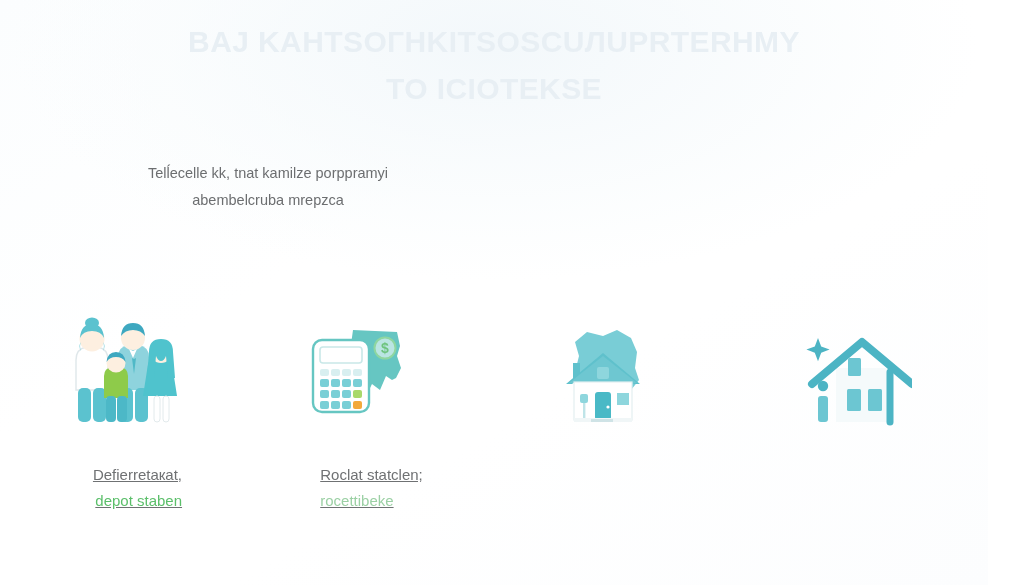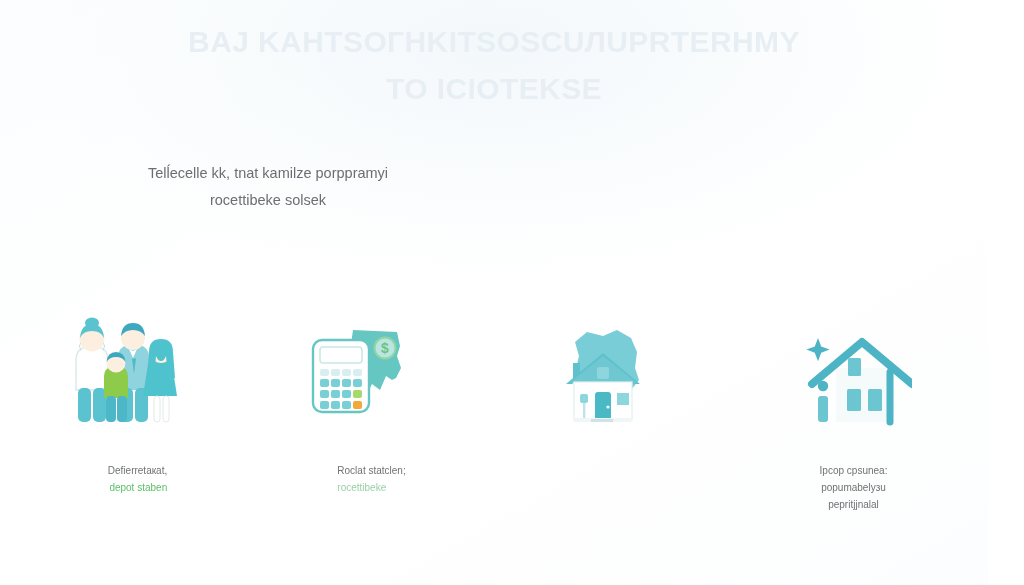--- a/index.html
+++ b/index.html
@@ -73,24 +73,25 @@
   }
   .icon-wrap {
     height: 122px;
     display: flex;
     align-items: flex-end;
     justify-content: center;
   }
   .caption {
     margin-top: 32px;
     text-align: center;
-    font-size: 10px;
+    font-size: 15px;
     line-height: 1.72;
     color: #6f7173;
     max-width: 190px;
+    text-decoration: underline;
   }
   .caption .ln { display: block; }
   .caption .accent-green { color: #5bbf6a; text-align: right; }
   .caption .accent-green-soft { color: #9bd0a4; }
 
   
   .feature-1 .caption,
   .feature-2 .caption { text-align: left; }
   .feature-1 .caption { margin-left: -14px; }
   .feature-2 .caption { margin-left: -12px; }
@@ -107,21 +108,21 @@
 
 <div id="slide">
 
   <div class="headline">
     <span class="line1">BAJ KAHTSOГHKITSOSCUЛUPRTERHMY</span>
     <span class="line2">TO ICIOTEKSE</span>
   </div>
 
   <div class="subtext">
     <span>Telĺecelle kk, tnat kamilze porppramyi</span>
-    <span>rocettibeke solsek</span>
+    <span>abembelcruba mrepzca</span>
   </div>
 
   <div class="features">
 
     <div class="feature feature-1">
       <div class="icon-wrap">
         <svg width="122" height="118" viewBox="0 0 122 118" xmlns="http://www.w3.org/2000/svg">
 
           <g>
             <path d="M14 48 q0-11 10-13 h12 q10 2 10 13 v30 h-32 z" fill="#ffffff" stroke="#dfe7ea" stroke-width="1.4"></path>
@@ -250,21 +251,16 @@
           <path d="M94 52 L94 102" fill="none" stroke="#4cb4c4" stroke-width="7" stroke-linecap="round"></path>
 
           <rect x="52" y="38" width="13" height="18" rx="1.5" fill="#6cc6d2"></rect>
           <rect x="51" y="69" width="14" height="22" rx="1.5" fill="#6cc6d2"></rect>
           <rect x="72" y="69" width="14" height="22" rx="1.5" fill="#6cc6d2"></rect>
 
           <circle cx="27" cy="66" r="5.2" fill="#4cb4c4"></circle>
           <rect x="22" y="76" width="10" height="26" rx="3" fill="#6cc6d2"></rect>
         </svg>
       </div>
-      <div class="caption">
-        <span class="ln">Ipcop cpsunea:</span>
-        <span class="ln">popumabelyзu</span>
-        <span class="ln">pepritjjnalal</span>
-      </div>
     </div>
 
   </div>
 </div>
 
 </body></html>

